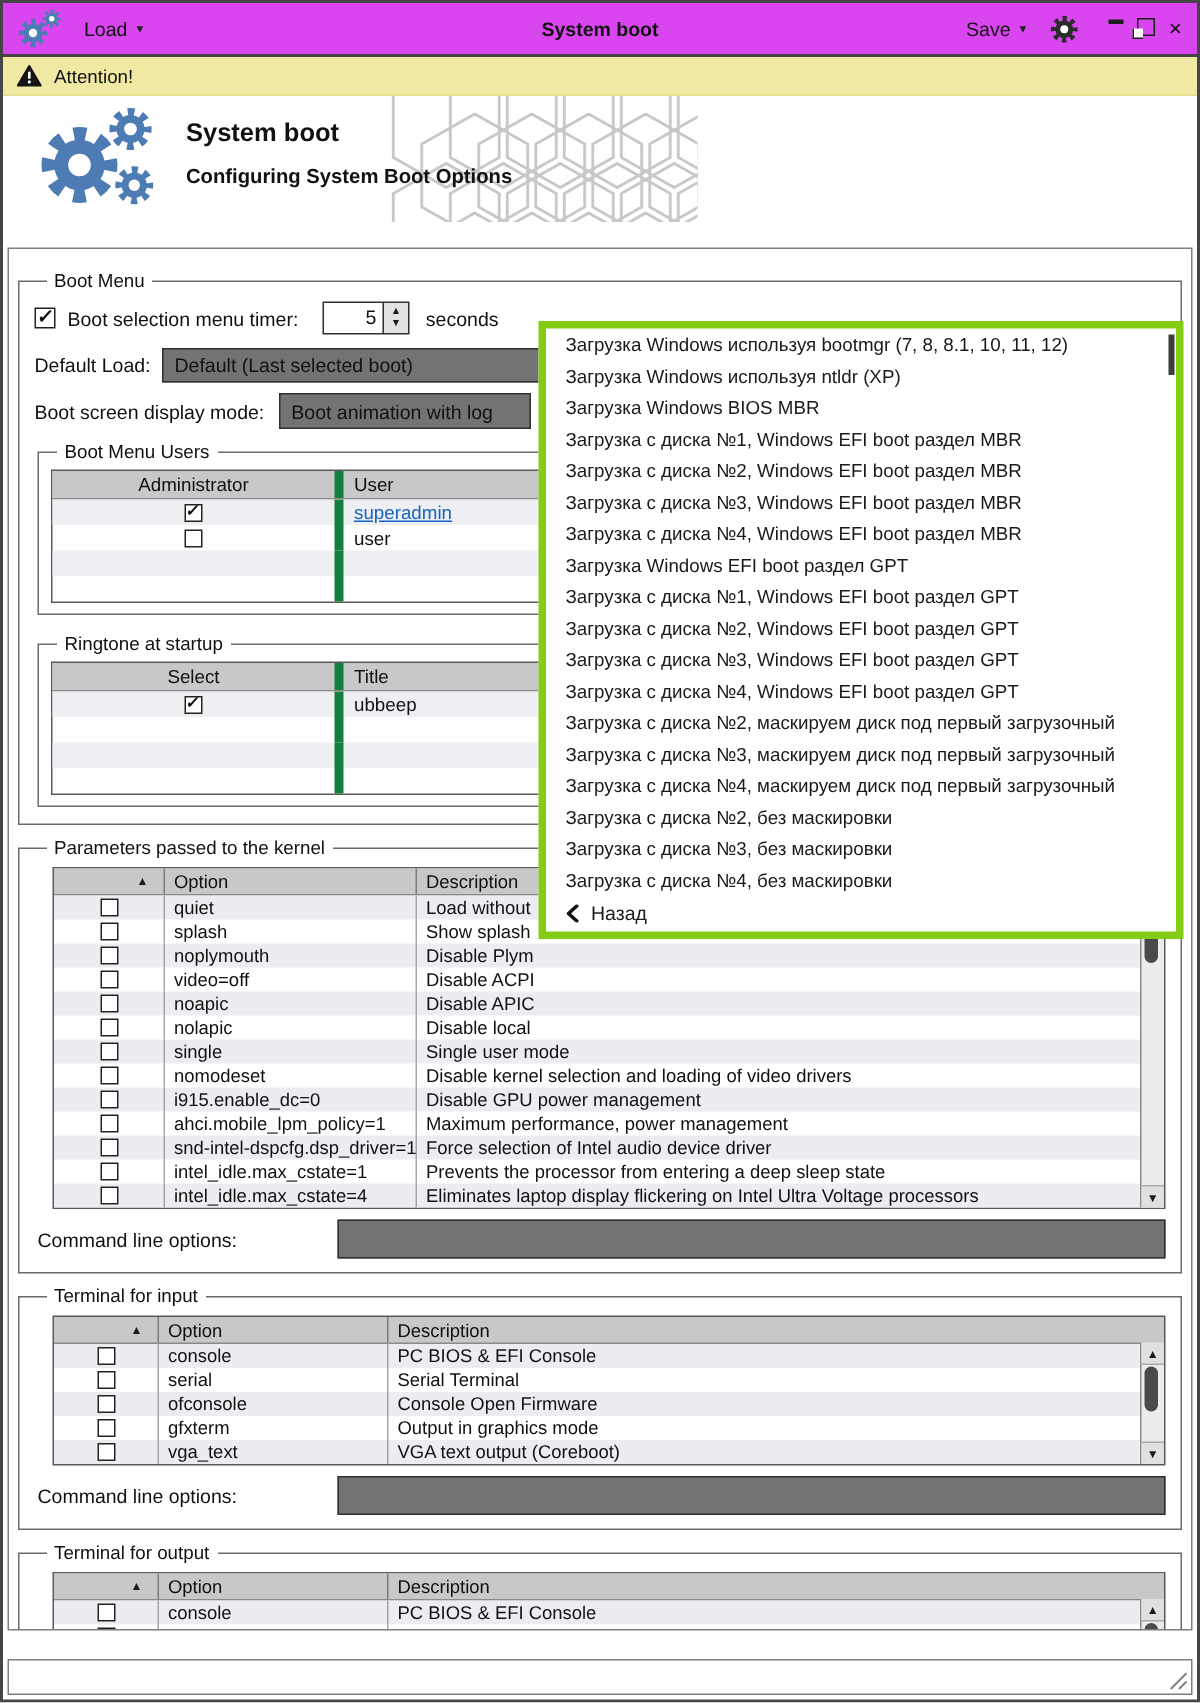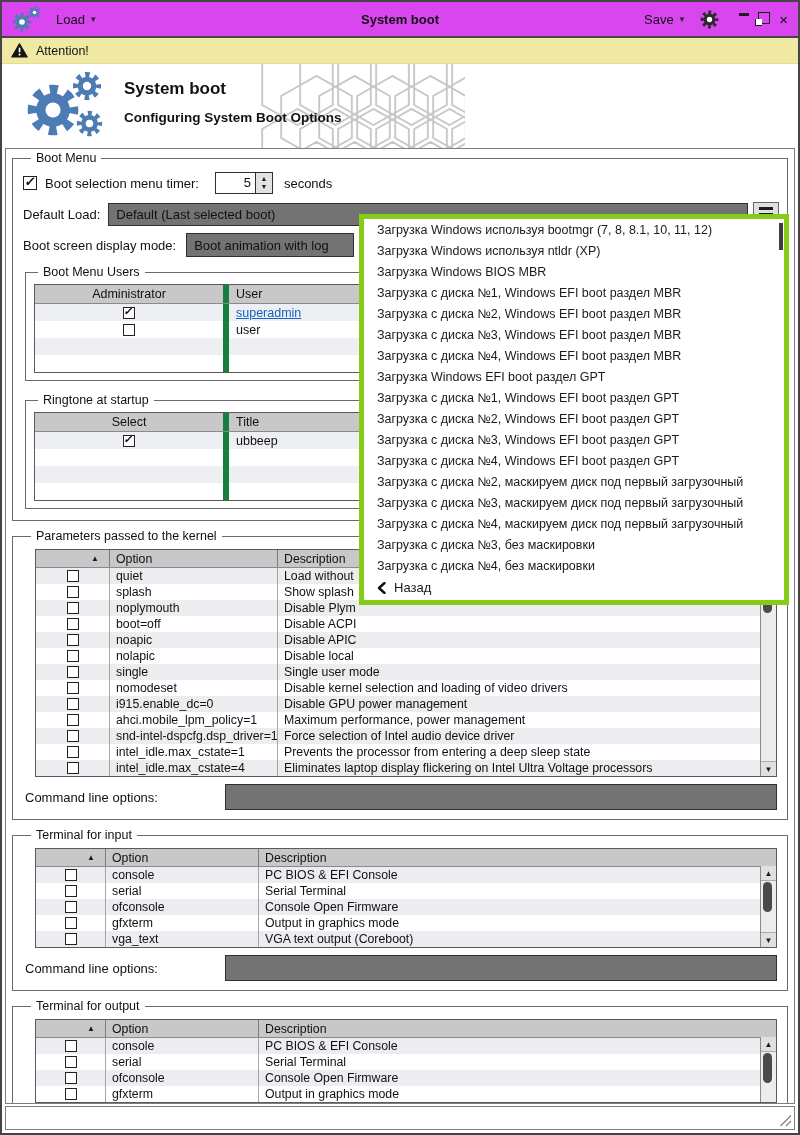--- a/index.html
+++ b/index.html
@@ -27,21 +27,21 @@
              padding:0 9px;font-size:12.5px;border-bottom:1px solid #e6dd8d;}
 
   
   .banner{flex:0 0 84px;position:relative;background:#fff;}
   .hexes{position:absolute;left:128px;top:0;}
   .logo{position:absolute;left:24px;top:7px;color:#4d7cb5;}
   .banner-title{position:absolute;left:122px;top:15px;font-size:17px;font-weight:bold;z-index:2;}
   .banner-sub{position:absolute;left:122px;top:46px;font-size:13.5px;font-weight:bold;z-index:2;}
 
   
-  .main{flex:1 1 auto;margin:0 3px;border:1px solid #7e7e7e;padding:0 0 0;overflow:hidden;background:#fff;}
+  .main{flex:1 1 auto;margin:17px 3px;border:1px solid #7e7e7e;padding:12px 0 0;overflow:hidden;background:#fff;}
   fieldset{border:1px solid #6b6b6b;margin:2px 6px 8px;padding:3px 8px 7px 10px;}
   legend{padding:0 5px;margin-left:8px;font-size:12.5px;}
   .fm-row{display:flex;align-items:center;margin:4px 0;}
   .lbl{font-size:13px;}
 
   
   .cb{width:14px;height:14px;box-sizing:border-box;border:1.6px solid #222;background:#fff;
       display:inline-flex;align-items:center;justify-content:center;flex:0 0 auto;}
   .cb.small{width:12px;height:12px;border-width:1.4px;}
   .cb.checked::after{content:"✓";font-size:13px;font-weight:bold;color:#111;margin-top:-3px;transform:skewX(-8deg);}
@@ -334,21 +334,21 @@
               <div class="dc1">
                 <span class="cb small"></span>
               </div>
               <div class="dc2">noplymouth</div>
               <div class="dc3">Disable Plym</div>
             </div>
           <div class="drow">
               <div class="dc1">
                 <span class="cb small"></span>
               </div>
-              <div class="dc2">boot=off</div>
+              <div class="dc2">video=off</div>
               <div class="dc3">Disable ACPI</div>
             </div>
           <div class="drow">
               <div class="dc1">
                 <span class="cb small"></span>
               </div>
               <div class="dc2">noapic</div>
               <div class="dc3">Disable APIC</div>
             </div>
           <div class="drow">
@@ -547,20 +547,21 @@
     <div class="mi">Загрузка с диска №3, Windows EFI boot раздел MBR</div>
     <div class="mi">Загрузка с диска №4, Windows EFI boot раздел MBR</div>
     <div class="mi">Загрузка Windows EFI boot раздел GPT</div>
     <div class="mi">Загрузка с диска №1, Windows EFI boot раздел GPT</div>
     <div class="mi">Загрузка с диска №2, Windows EFI boot раздел GPT</div>
     <div class="mi">Загрузка с диска №3, Windows EFI boot раздел GPT</div>
     <div class="mi">Загрузка с диска №4, Windows EFI boot раздел GPT</div>
     <div class="mi">Загрузка с диска №2, маскируем диск под первый загрузочный</div>
     <div class="mi">Загрузка с диска №3, маскируем диск под первый загрузочный</div>
     <div class="mi">Загрузка с диска №4, маскируем диск под первый загрузочный</div>
+    <div class="mi">Загрузка с диска №2, без маскировки</div>
     <div class="mi">Загрузка с диска №3, без маскировки</div>
     <div class="mi">Загрузка с диска №4, без маскировки</div>
     <div class="mi mi-back">
       <svg width="9" height="12" viewBox="0 0 9 12">
         <polyline points="7.5,1 2,6 7.5,11" fill="none" stroke="#111" stroke-width="2.4" stroke-linecap="round" stroke-linejoin="round"></polyline>
       </svg>
       <span>Назад</span>
     </div>
     <span class="menu-thumb"></span>
   </div>

